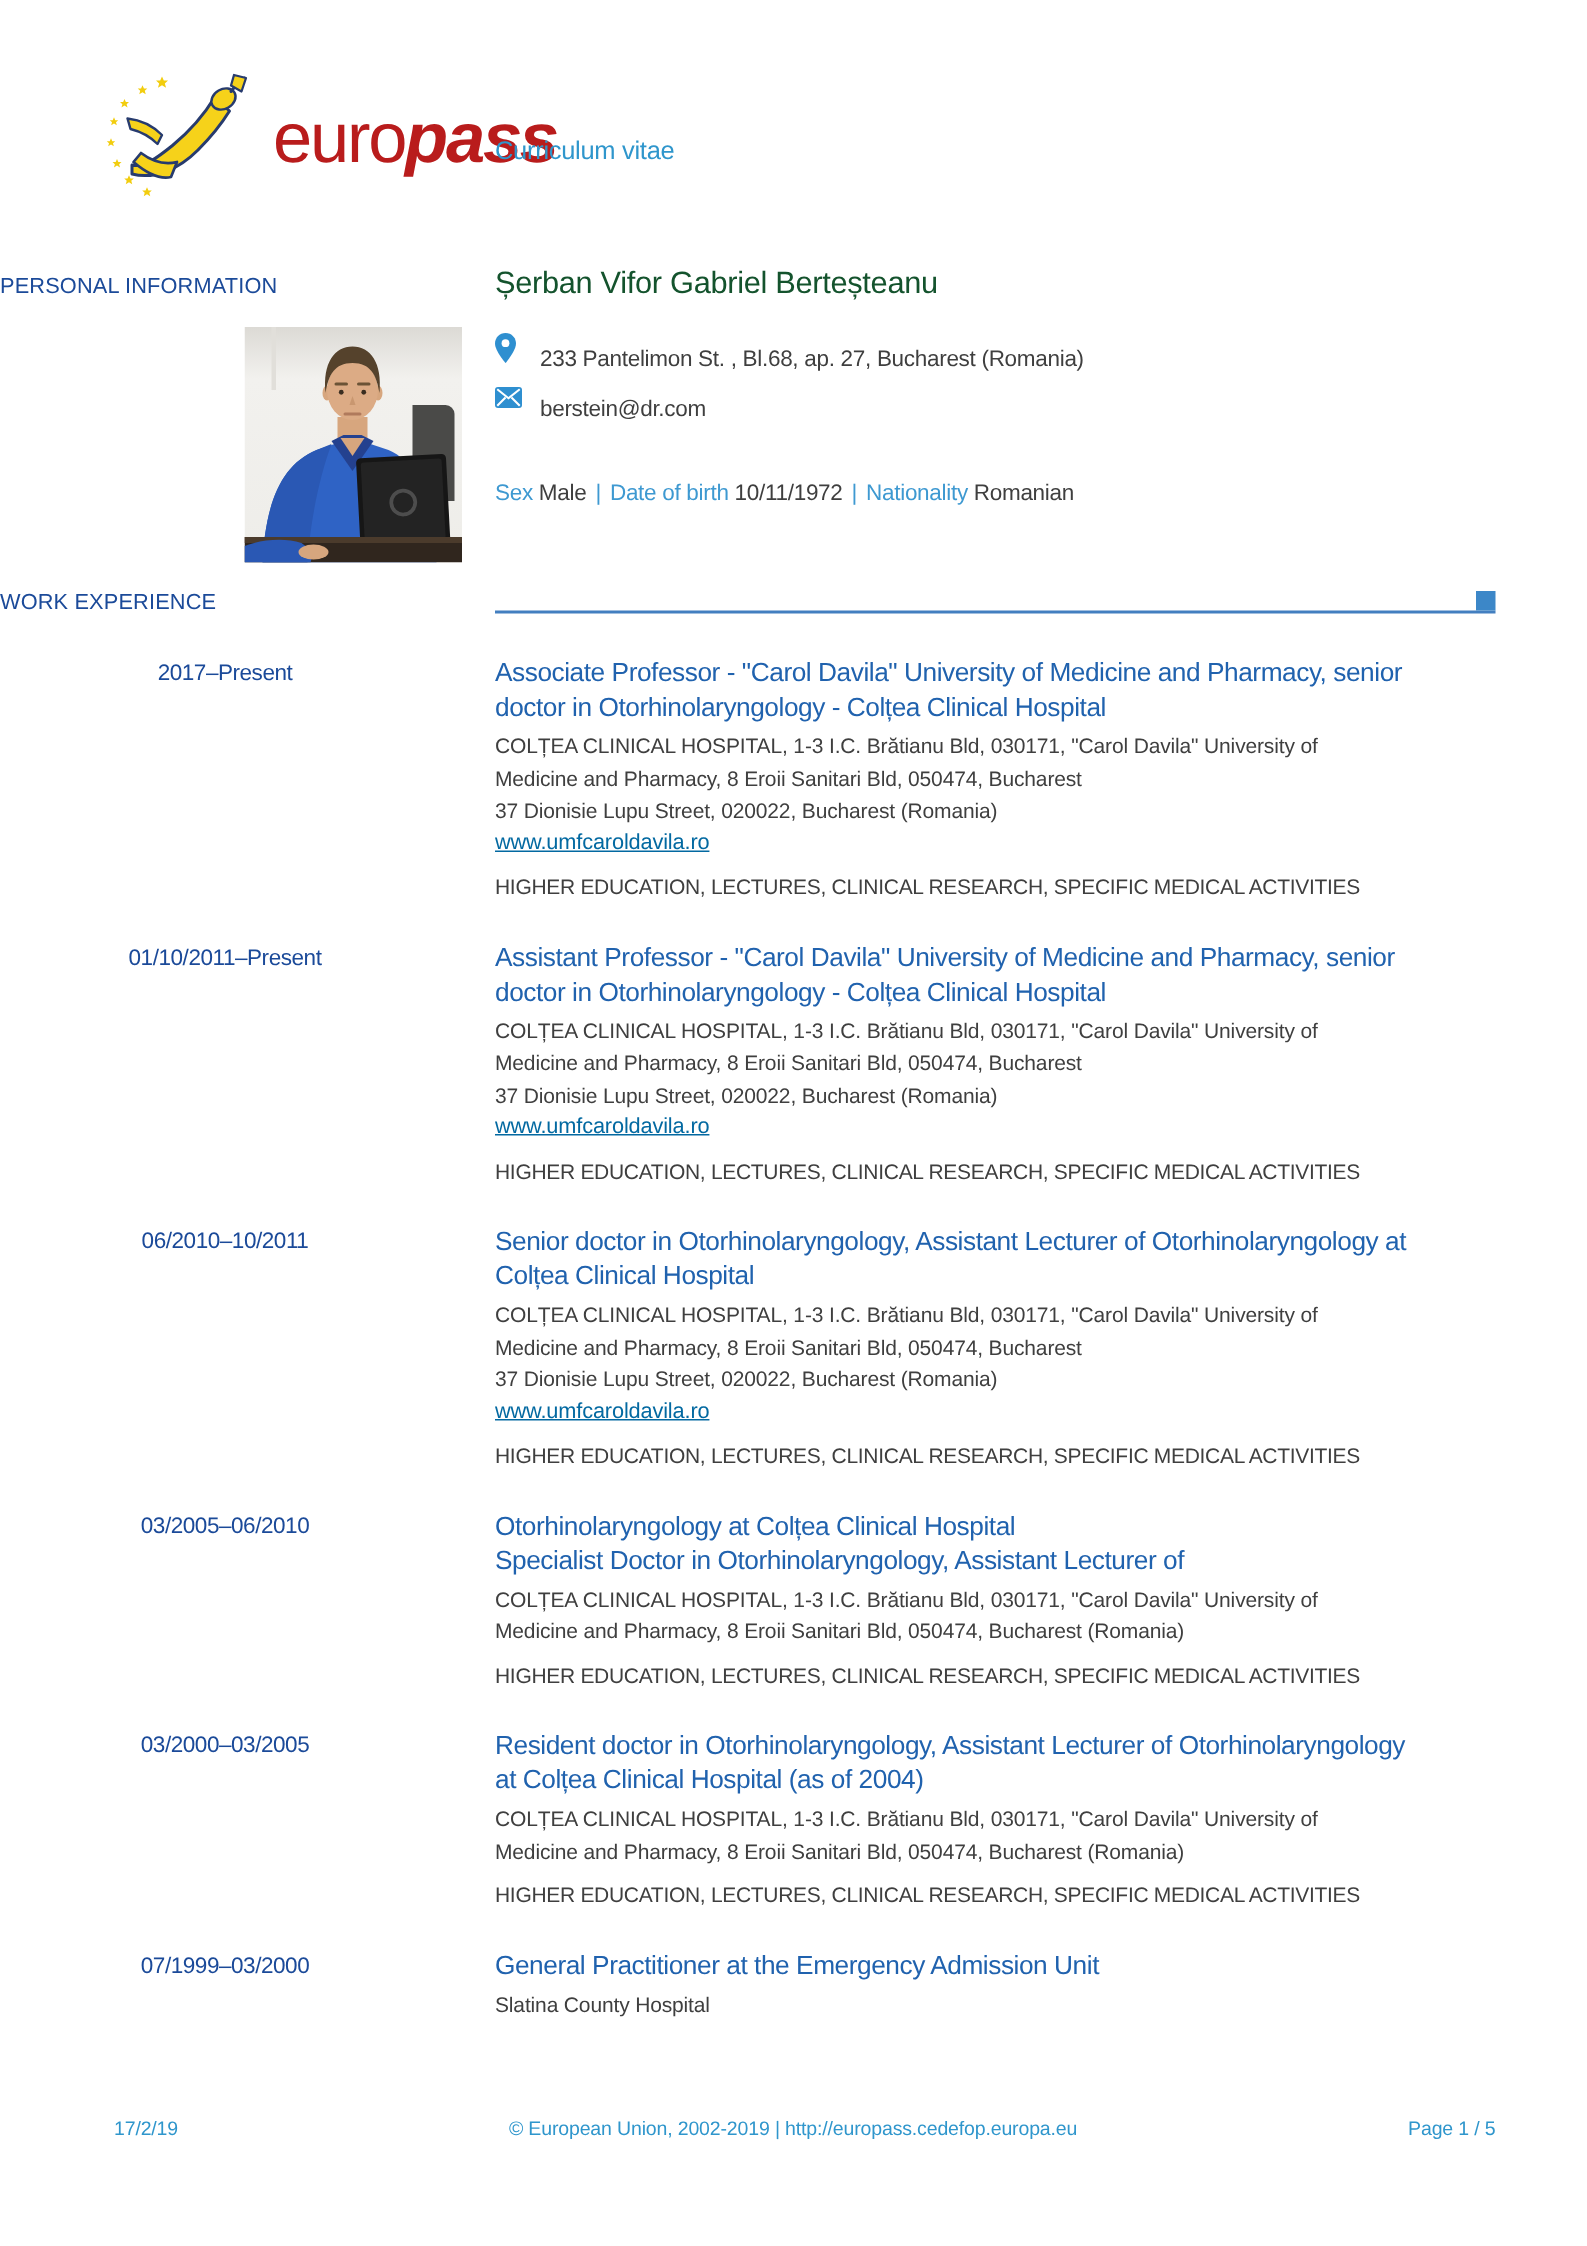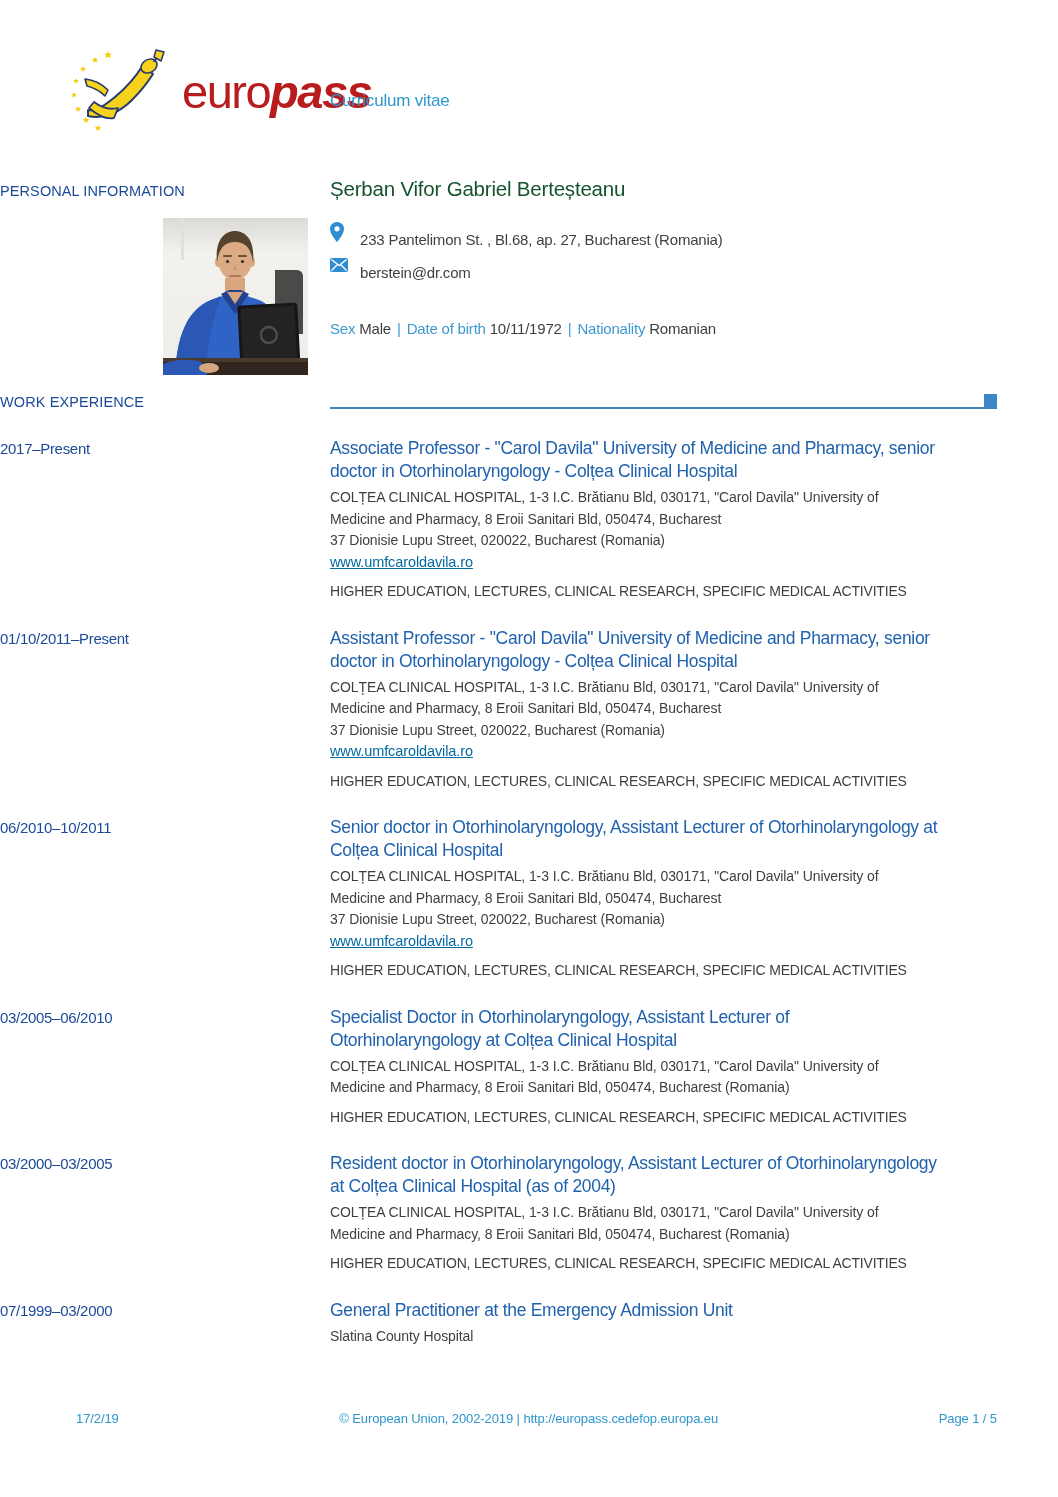--- a/index.html
+++ b/index.html
@@ -36,21 +36,21 @@
 
   
   .work-header{position:absolute;top:391px;left:0;width:100%;display:flex;align-items:flex-end;}
   .work-header .section-label{padding-bottom:2px;}
   .rule-wrap{position:relative;margin-left:30px;width:667px;height:21px;}
   .rule-line{position:absolute;left:0;right:0;bottom:3px;border-bottom:2px solid #437fc0;}
   .rule-square{position:absolute;right:0;bottom:5px;width:13px;height:13px;background:#3c87c8;}
 
   .entries{position:absolute;top:437px;left:0;width:100%;}
   .entry{display:flex;margin-bottom:24px;}
-  .entry-date{width:300px;flex:0 0 300px;text-align:left;font-size:15px;color:#1b4a99;padding-top:3px;letter-spacing:-0.3px;white-space:nowrap;}
+  .entry-date{width:300px;flex:0 0 300px;text-align:center;font-size:15px;color:#1b4a99;padding-top:3px;letter-spacing:-0.3px;white-space:nowrap;}
   .entry-content{margin-left:30px;width:667px;}
   .entry-title{margin-bottom:4px;}
   .title-line{font-size:17.5px;line-height:23px;color:#2062ae;letter-spacing:-0.3px;white-space:nowrap;}
   .org-line{font-size:14px;line-height:21.5px;color:#3f3f3f;letter-spacing:-0.1px;white-space:nowrap;}
   .entry-link{display:table;font-size:14.5px;line-height:21.5px;color:#0369a1;text-decoration:underline;letter-spacing:-0.1px;cursor:pointer;}
   .entry-activities{margin-top:8px;font-size:14px;line-height:21.5px;color:#3f3f3f;letter-spacing:-0.2px;white-space:nowrap;}
 
   
   .footer{position:absolute;left:76px;right:61px;top:1411px;display:flex;justify-content:space-between;align-items:baseline;font-size:13px;color:#2f96cc;letter-spacing:-0.1px;gap:24px;}
   .footer .f-center{flex:1;text-align:center;}
@@ -213,22 +213,22 @@
           </div>
         <a class="entry-link">www.umfcaroldavila.ro</a>
         <div class="entry-activities">HIGHER EDUCATION, LECTURES, CLINICAL RESEARCH, SPECIFIC MEDICAL ACTIVITIES</div>
       </div>
     </div>
 
     <div class="entry">
       <div class="entry-date">03/2005–06/2010</div>
       <div class="entry-content">
         <div class="entry-title">
+            <div class="title-line">Otorhinolaryngology at Colțea Clinical Hospital</div>
             <div class="title-line">Specialist Doctor in Otorhinolaryngology, Assistant Lecturer of</div>
-            <div class="title-line">Otorhinolaryngology at Colțea Clinical Hospital</div>
           </div>
         <div class="entry-org">
             <div class="org-line">COLȚEA CLINICAL HOSPITAL, 1-3 I.C. Brătianu Bld, 030171, "Carol Davila" University of</div>
             <div class="org-line">Medicine and Pharmacy, 8 Eroii Sanitari Bld, 050474, Bucharest (Romania)</div>
           </div>
 
         <div class="entry-activities">HIGHER EDUCATION, LECTURES, CLINICAL RESEARCH, SPECIFIC MEDICAL ACTIVITIES</div>
       </div>
     </div>
 

